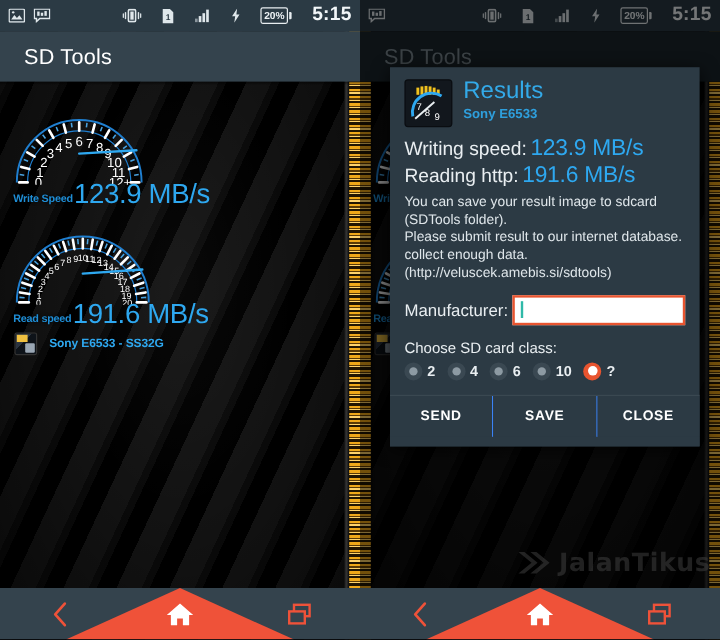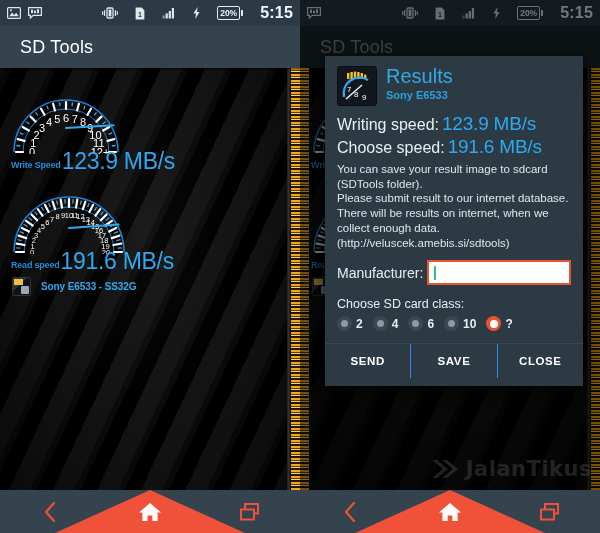--- a/index.html
+++ b/index.html
@@ -562,29 +562,28 @@
           <div class="dlg-sub">Sony E6533</div>
         </div>
       </div>
 
       <div class="dlg-body">
         <div class="speedline">
           <span class="sl-label">Writing speed:</span>
           <span class="sl-value">123.9 MB/s</span>
         </div>
         <div class="speedline">
-          <span class="sl-label">Choose speed:</span>
+          <span class="sl-label">Reading http:</span>
           <span class="sl-value">191.6 MB/s</span>
         </div>
 
         <div class="dlg-note">
           <p>You can save your result image to sdcard</p>
           <p>(SDTools folder).</p>
           <p>Please submit result to our internet database.</p>
-          <p>There will be results on internet, when we</p>
           <p>collect enough data.</p>
           <p>(http://veluscek.amebis.si/sdtools)</p>
         </div>
 
         <div class="mfr-row">
           <span class="mfr-label">Manufacturer:</span>
           <div class="mfr-input">
             <span class="caret"></span>
           </div>
         </div>

